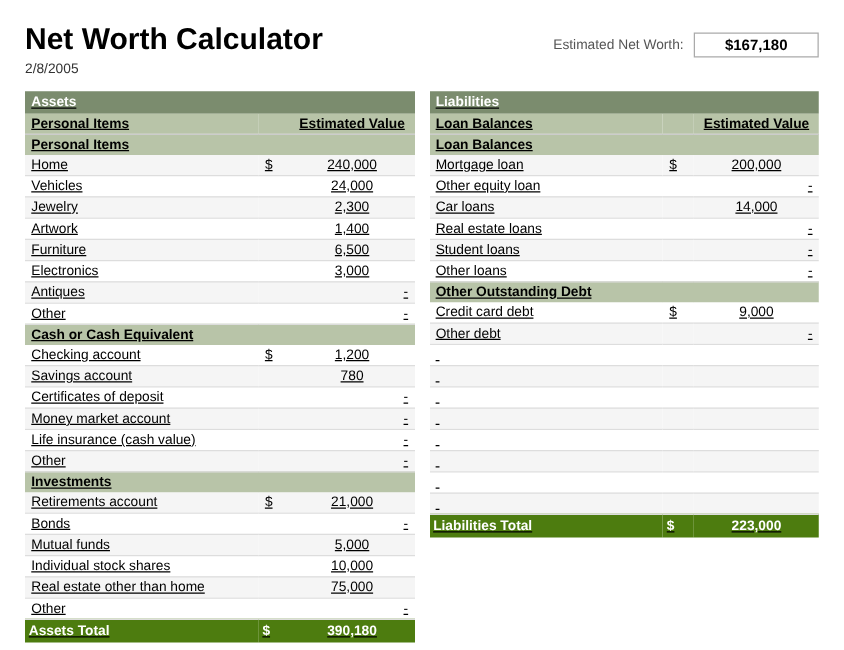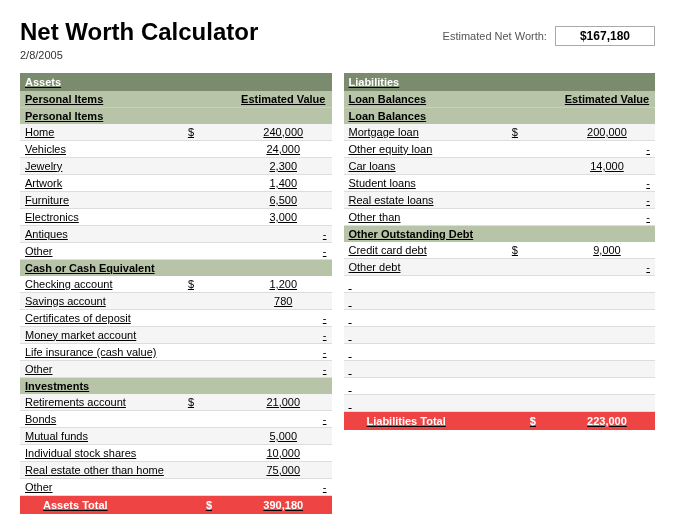--- a/index.html
+++ b/index.html
@@ -84,24 +84,24 @@
     }
     .data-row td {
       padding: 2px 5px;
       border-bottom: 1px solid #ddd;
       background: #fff;
     }
     .data-row:nth-child(even) td {
       background: #f5f5f5;
     }
     .total-row td {
-      background: #ef4444;
+      background: #4d7c0f;
       color: #fff;
       font-weight: bold;
-      padding: 3px 23px;
+      padding: 3px 3px;
     }
     .col-item {
       width: 60%;
     }
     .col-dollar {
       width: 8%;
       text-align: left;
     }
     .col-value {
       width: 32%;
@@ -284,31 +284,31 @@
         <td>Other equity loan</td>
         <td></td>
         <td class="col-value dash">-</td>
       </tr>
       <tr class="data-row">
         <td>Car loans</td>
         <td></td>
         <td class="col-value">14,000</td>
       </tr>
       <tr class="data-row">
+        <td>Real estate loans</td>
+        <td></td>
+        <td class="col-value dash">-</td>
+      </tr>
+      <tr class="data-row">
         <td>Student loans</td>
         <td></td>
         <td class="col-value dash">-</td>
       </tr>
       <tr class="data-row">
-        <td>Real estate loans</td>
-        <td></td>
-        <td class="col-value dash">-</td>
-      </tr>
-      <tr class="data-row">
-        <td>Other than</td>
+        <td>Other loans</td>
         <td></td>
         <td class="col-value dash">-</td>
       </tr>
 
       <tr class="group-header">
         <td colspan="3">Other Outstanding Debt</td>
       </tr>
       <tr class="data-row">
         <td>Credit card debt</td>
         <td>$</td>

